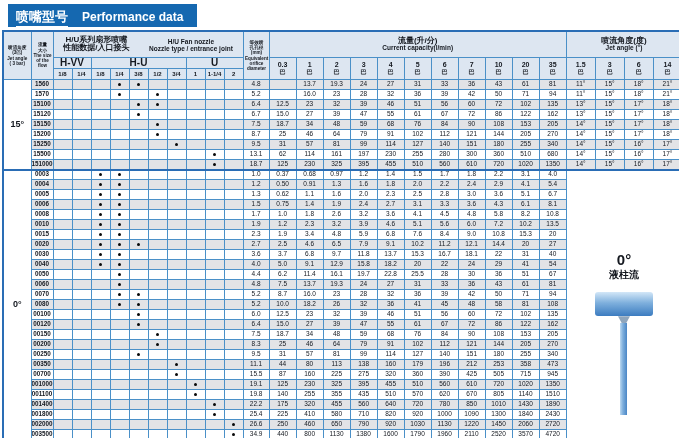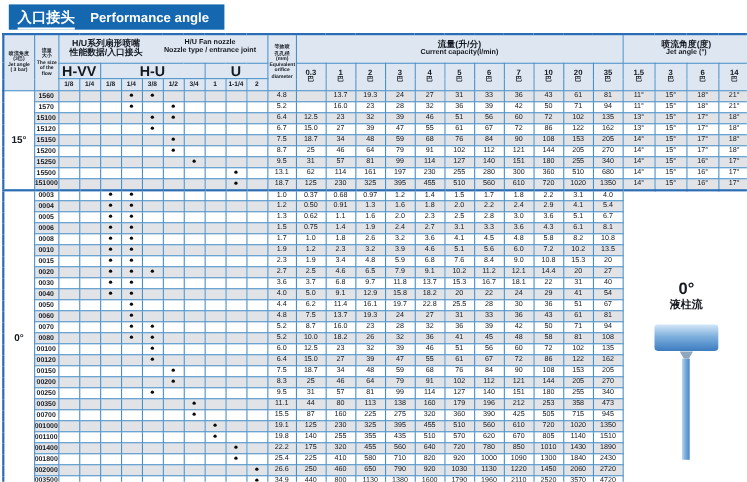--- a/index.html
+++ b/index.html
@@ -17,46 +17,46 @@
   th,td{border:1px solid var(--grid);padding:0;text-align:center;vertical-align:middle;
     font-size:6.5px;line-height:1.05;overflow:hidden;white-space:nowrap;}
   table{border:2px solid var(--grid-strong);}
   thead th{background:var(--hdr);}
   .zh-main{font-size:8px;font-weight:bold;}
   .en-main{font-size:6.5px;font-weight:bold;}
   .tiny{font-size:5px;transform:scale(.92);}
   .press-num{font-size:7px;font-weight:bold;display:block;}
   .press-unit{font-size:6px;display:block;}
   .size-lbl{font-size:6px;font-weight:bold;}
-  .series-lbl{font-size:13px;font-weight:bold;}
+  .series-lbl{font-size:10px;font-weight:bold;}
   tbody tr{height:10px;}
   tbody tr.alt td{background:var(--alt);}
   tbody tr.alt td.illus-cell, tbody td.illus-cell{background:#fff;}
   td.model{font-weight:bold;font-size:6.3px;}
   td.angle-group{font-weight:bold;font-size:9px;background:#fff !important;}
   .dot{display:inline-block;width:3px;height:3px;border-radius:50%;background:#0a0a0a;vertical-align:middle;}
   tr.group-start td{border-top:2px solid var(--grid-strong);}
-  .nozzle-head{display:flex;justify-content:space-around;align-items:flex-start;}
+  .nozzle-head{display:flex;justify-content:space-around;align-items:flex-end;}
   .illus-wrap{position:relative;width:100%;height:100%;}
   .illus-zero{font-size:15px;font-weight:bold;margin-top:58px;}
   .illus-label{font-size:10px;font-weight:bold;margin-top:2px;}
   .illus-bar{width:58px;height:24px;margin:12px auto 0;border-radius:3px;
     background:linear-gradient(#d3e7f8,#7fb0dd 45%,#3c7cc0);}
   .illus-tip{width:12px;height:7px;margin:0 auto;background:#8fa6bd;
     clip-path:polygon(0 0,100% 0,68% 100%,32% 100%);}
   .illus-jet{width:7px;height:92px;margin:0 auto;
     background:linear-gradient(90deg,#bcd9f1,#7fb0dd 40%,#4a86c6);}
 </style>
 </head>
 <body>
 
 
 
 <div class="title-bar">
-  <span class="title-zh">入口接头</span><span class="title-en">Performance angle</span>
+  <span class="title-zh">喷嘴型号</span><span class="title-en">Performance data</span>
 </div>
 
 <table id="perf-table">
     <colgroup>
       <col style="width: 28px;">
       <col style="width: 22px;">
       <col style="width: 19px;">
       <col style="width: 19px;">
       <col style="width: 19px;">
       <col style="width: 19px;">

